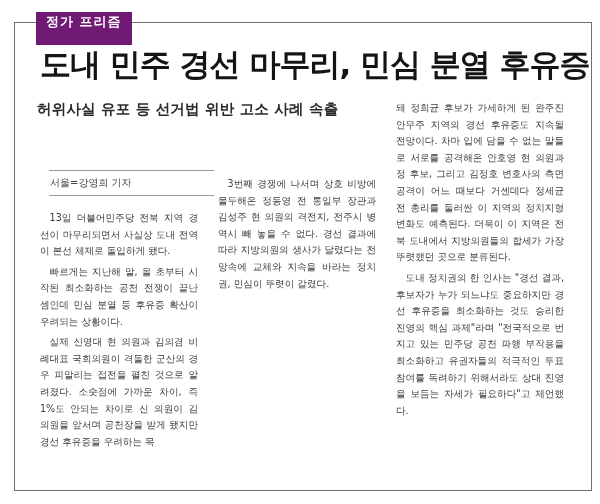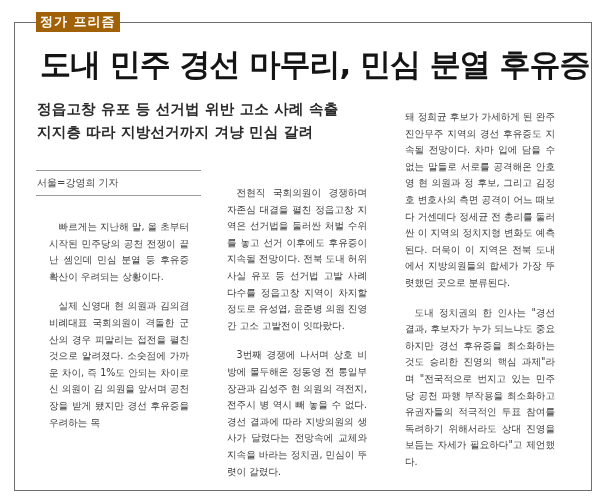--- a/index.html
+++ b/index.html
@@ -1,66 +1,65 @@
 <!DOCTYPE html>
 <html><head>
   <meta charset="utf-8">
   <style>
     html, body { margin: 0; padding: 0; background: #ffffff; }
     body { width: 600px; height: 504px; position: relative; overflow: hidden;
            font-family: "DejaVu Serif", "Liberation Serif", serif; color: #3a3a3a; }
     .frame { position: absolute; left: 14px; top: 22px; width: 578px; height: 469px;
              border: 1.5px solid #6e6e6e; box-sizing: border-box; background: #fff; }
-    .label-tab { position: absolute; left: 36px; top: 12px; height: 20px; padding: 0 4px;
-                 background: #a16207; color: #ffffff; font-family: "DejaVu Sans", "Liberation Sans", sans-serif;
+    .label-tab { position: absolute; left: 36px; top: 12px; height: 33px; padding: 0 10px;
+                 background: #701a75; color: #ffffff; font-family: "DejaVu Sans", "Liberation Sans", sans-serif;
                  font-size: 13px; font-weight: bold; line-height: 20px; letter-spacing: 1px; z-index: 2; }
     .headline { position: absolute; left: 40px; top: 44px; width: 540px; margin: 0;
                 font-family: "DejaVu Sans", "Liberation Sans", sans-serif; font-weight: bold;
                 font-size: 31px; line-height: 40px; color: #141414; letter-spacing: -1px; white-space: nowrap; }
     .subheads { position: absolute; left: 37px; top: 97px; width: 340px; }
     .subhead { font-family: "DejaVu Serif", "Liberation Serif", serif; font-weight: bold;
                font-size: 14.5px; line-height: 23px; color: #2a2a2a; white-space: nowrap; letter-spacing: 0.2px; }
-    .byline-box { position: absolute; left: 36px; top: 170px; width: 165px; }
+    .byline-box { position: absolute; left: 49px; top: 170px; width: 165px; }
     .rule { height: 0; border-top: 1px solid #9a9a9a; }
     .byline { font-family: "DejaVu Sans", "Liberation Sans", sans-serif; font-size: 10px;
               line-height: 24px; color: #444; padding-left: 1px; }
     .col { position: absolute; font-size: 9.6px; line-height: 16.6px; color: #3d3d3d;
            text-align: justify; font-family: "DejaVu Sans", "Liberation Sans", sans-serif; }
-    .col p { margin: 13px; text-indent: 1em; }
+    .col p { margin: 4px; text-indent: 1em; }
     .col p.cont { text-indent: 0; }
     .col1 { left: 36px; top: 206px; width: 166px; }
     .col2 { left: 214px; top: 172px; width: 166px; }
     .col3 { left: 392px; top: 96px; width: 176px; }
   </style>
 </head>
 <body>
 
 <div class="frame"></div>
 <div class="label-tab">정가 프리즘</div>
 
 <h1 class="headline">도내 민주 경선 마무리, 민심 분열 후유증 우려</h1>
 
 <div class="subheads">
-  <div class="subhead">정읍고창 유포 등 선거법 위반 고소 사례 속출</div>
-  <div class="subhead">지지층 따라 지방선거까지 겨냥 민심 갈려</div>
+  <div class="subhead">허위사실 유포 등 선거법 위반 고소 사례 속출</div>
 </div>
 
 <div class="byline-box">
   <div class="rule"></div>
   <div class="byline">서울=강영희 기자</div>
   <div class="rule"></div>
 </div>
 
 <div class="col col1">
-  <p>빠르게는 지난해 말, 올 초부터 시작된 민주당의 공천 전쟁이 끝난 셈인데 민심 분열 등 후유증 확산이 우려되는 상황이다.</p>
+  <p>13일 더불어민주당 전북 지역 경선이 마무리되면서 사실상 도내 전역이 본선 체제로 돌입하게 됐다.</p>
+  <p>빠르게는 지난해 말, 올 초부터 시작된 최소화하는 공천 전쟁이 끝난 셈인데 민심 분열 등 후유증 확산이 우려되는 상황이다.</p>
   <p>실제 신영대 현 의원과 김의겸 비례대표 국회의원이 격돌한 군산의 경우 피말리는 접전을 펼친 것으로 알려졌다. 소숫점에 가까운 차이, 즉 1%도 안되는 차이로 신 의원이 김 의원을 앞서며 공천장을 받게 됐지만 경선 후유증을 우려하는 목</p>
 </div>
 
 <div class="col col2">
-  <p>전현직 국회의원이 경쟁하며 자존심 대결을 펼친 정읍고창 지역은 선거법을 둘러싼 처벌 수위를 놓고 선거 이후에도 후유증이 지속될 전망이다. 전북 도내 허위사실 유포 등 선거법 고발 사례 다수를 정읍고창 지역이 차지할 정도로 유성엽, 윤준병 의원 진영간 고소 고발전이 잇따랐다.</p>
   <p>3번째 경쟁에 나서며 상호 비방에 몰두해온 정동영 전 통일부 장관과 김성주 현 의원의 격전지, 전주시 병 역시 빼 놓을 수 없다. 경선 결과에 따라 지방의원의 생사가 달렸다는 전망속에 교체와 지속을 바라는 정치권, 민심이 뚜렷이 갈렸다.</p>
 
 </div>
 
 <div class="col col3">
   <p class="cont">돼 정희균 후보가 가세하게 된 완주진안무주 지역의 경선 후유증도 지속될 전망이다. 차마 입에 담을 수 없는 말들로 서로를 공격해온 안호영 현 의원과 정 후보, 그리고 김정호 변호사의 측면 공격이 어느 때보다 거센데다 정세균 전 총리를 둘러싼 이 지역의 정치지형 변화도 예측된다. 더욱이 이 지역은 전북 도내에서 지방의원들의 합세가 가장 뚜렷했던 곳으로 분류된다.</p>
   <p>도내 정치권의 한 인사는 "경선 결과, 후보자가 누가 되느냐도 중요하지만 경선 후유증을 최소화하는 것도 승리한 진영의 핵심 과제"라며 "전국적으로 번지고 있는 민주당 공천 파행 부작용을 최소화하고 유권자들의 적극적인 투표 참여를 독려하기 위해서라도 상대 진영을 보듬는 자세가 필요하다"고 제언했다.</p>
 </div>
 
 </body></html>

